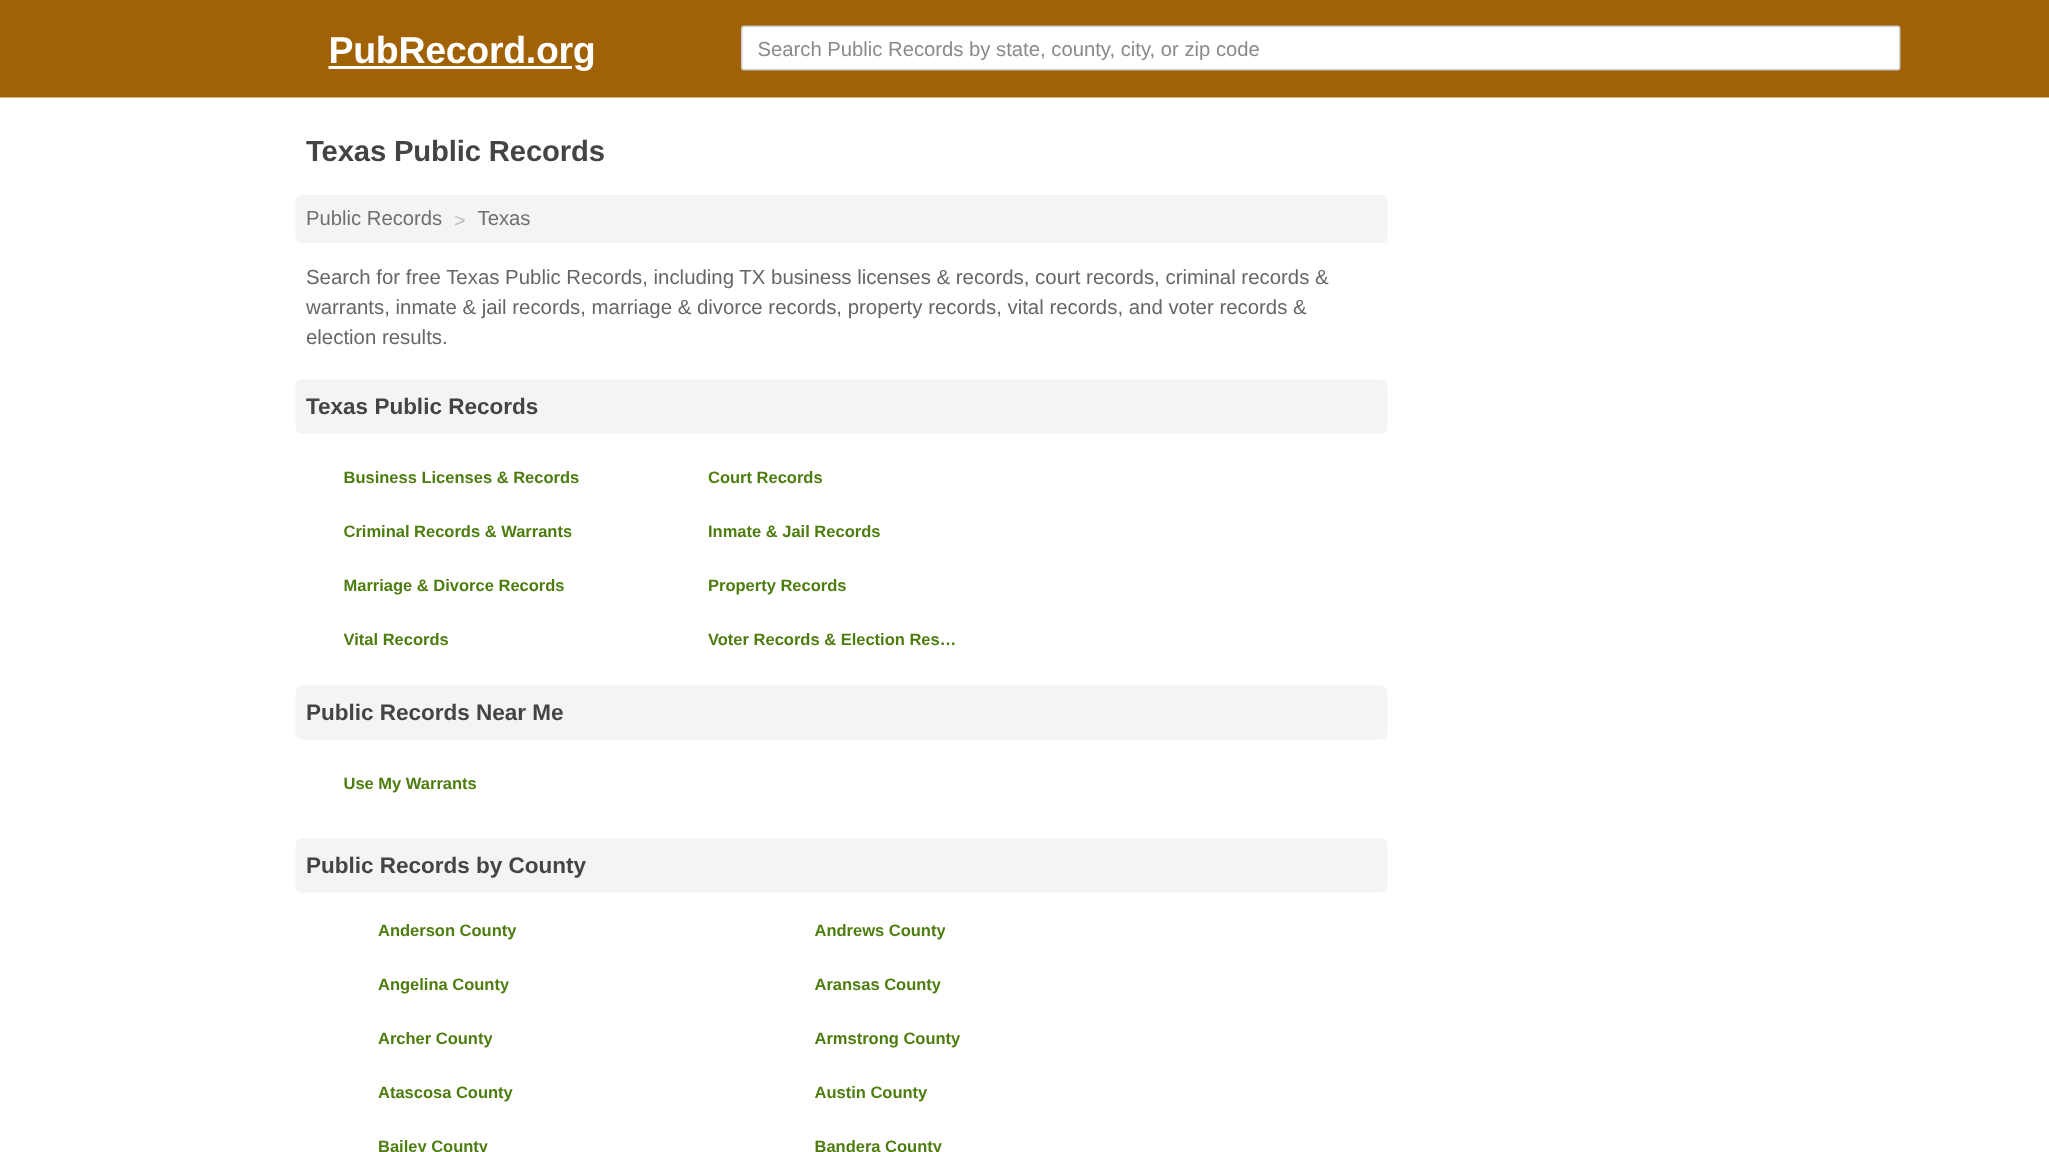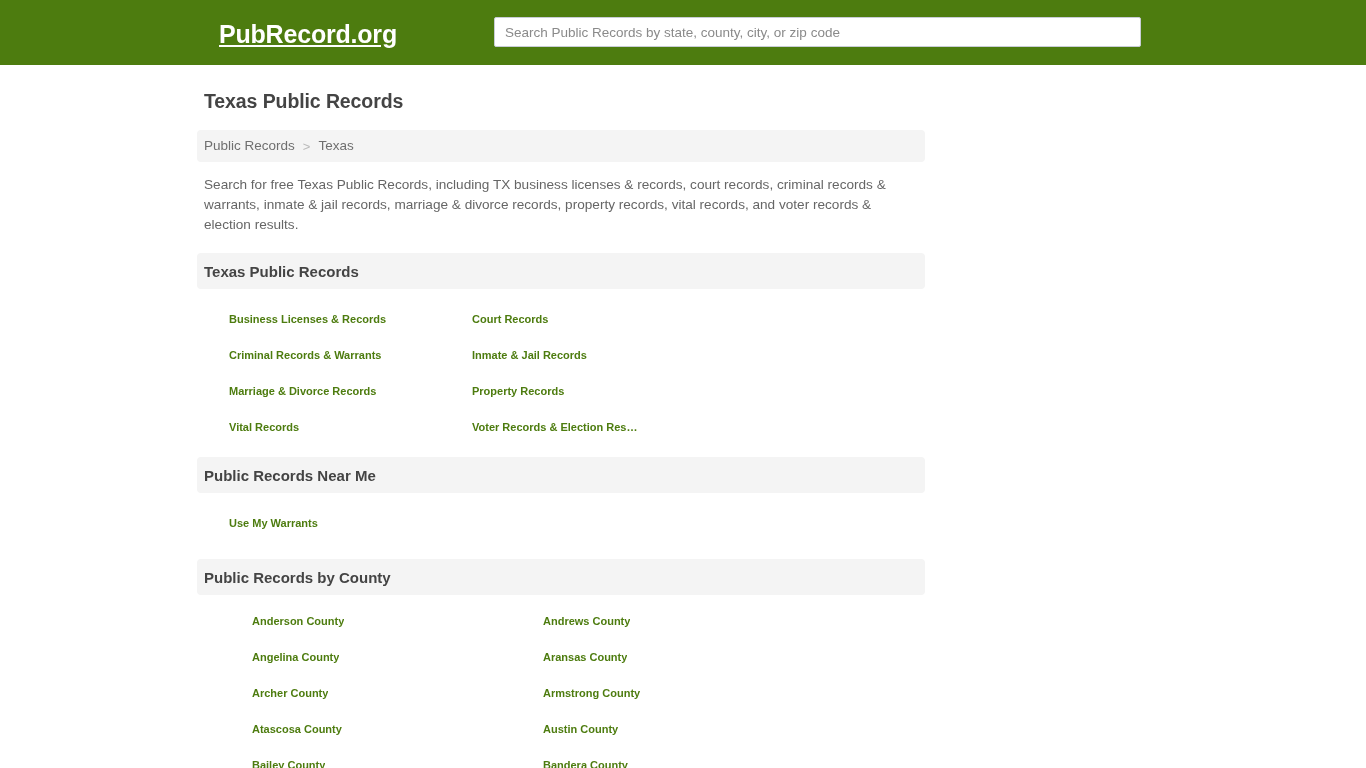--- a/index.html
+++ b/index.html
@@ -11,40 +11,40 @@
     height: 768px;
     overflow: hidden;
     background: #ffffff;
     font-family: "Liberation Sans", sans-serif;
   }
 
   
   .site-header {
     width: 1366px;
     height: 65px;
-    background: #4d7c0f;
+    background: #a16207;
     position: relative;
     padding-left: 16px;
   }
   .brand {
     position: absolute;
     left: 219px;
     top: 20px;
     color: #ffffff;
     font-size: 25px;
     font-weight: bold;
     letter-spacing: -0.2px;
     line-height: 28px;
     white-space: nowrap;
   }
   .search-wrap {
     position: absolute;
     left: 494px;
     top: 17px;
-    width: 647px;
+    width: 773px;
     height: 30px;
   }
   .search-input {
     width: 100%;
     height: 100%;
     border: 1px solid #c8cdd6;
     border-radius: 2px;
     background: #ffffff;
     padding: 0 10px;
     font-family: "Liberation Sans", sans-serif;

